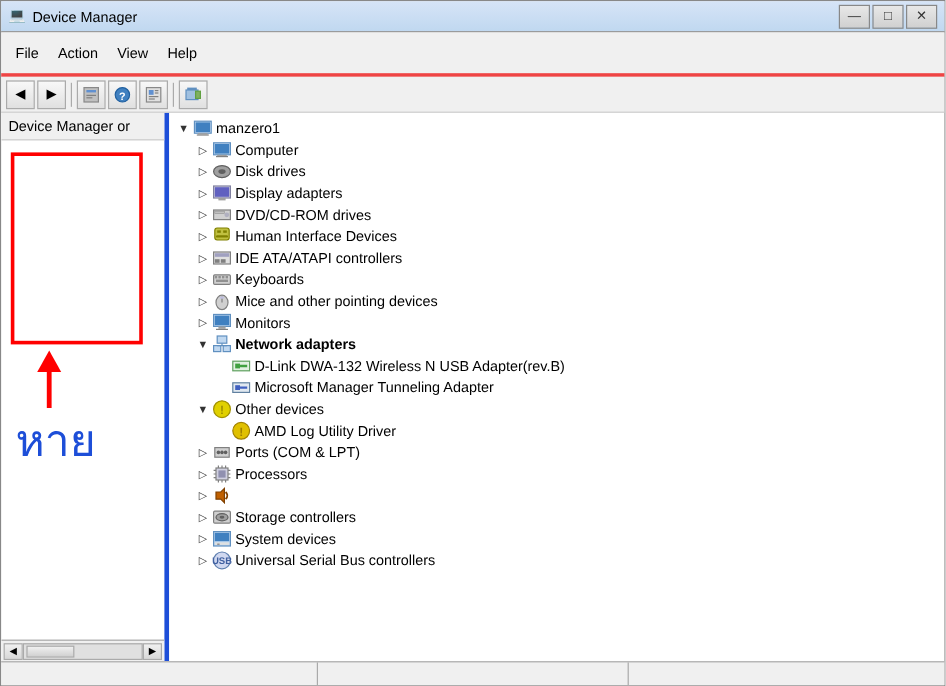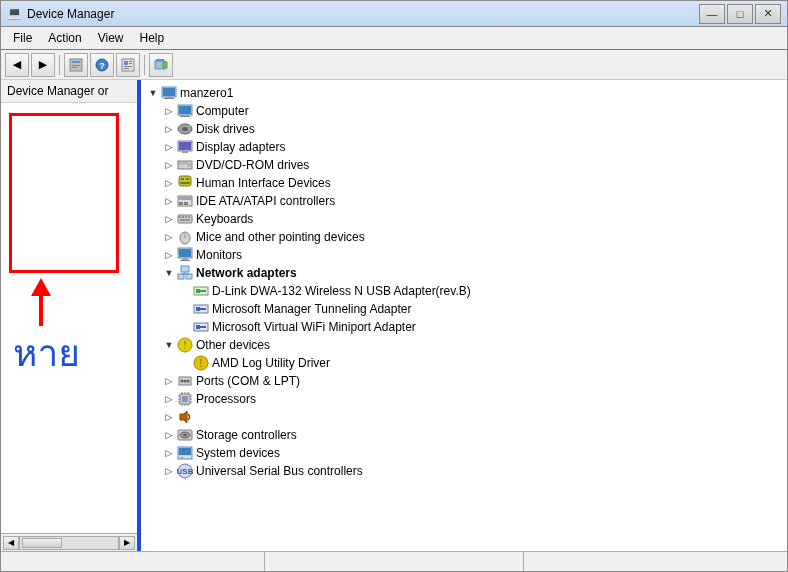--- a/index.html
+++ b/index.html
@@ -59,25 +59,25 @@
       display: flex;
       align-items: center;
       justify-content: center;
       font-size: 11px;
       color: #333;
     }
 
     
     .menu-bar {
       background: #f0f0f0;
-      height: 23px;
+      height: 37px;
       display: flex;
       align-items: center;
       padding: 0 4px;
-      border-bottom: 1px solid #ef4444;
+      border-bottom: 3px solid #ef4444;
       flex-shrink: 0;
     }
 
     .menu-item {
       padding: 2px 8px;
       cursor: pointer;
       font-size: 12px;
     }
 
     
@@ -537,31 +537,20 @@
         <span class="tree-icon">
           <svg width="16" height="16" viewBox="0 0 16 16">
             <rect x="1" y="4" width="14" height="8" fill="#e0e8f0" stroke="#6080a0" stroke-width="1"></rect>
             <rect x="3" y="6" width="4" height="4" fill="#4060c0"></rect>
             <line x1="7" y1="8" x2="13" y2="8" stroke="#4060c0" stroke-width="2"></line>
           </svg>
         </span>
         <span class="tree-label">Microsoft Manager Tunneling Adapter</span>
       </div>
 
-      <div class="tree-item" style="padding-left: 36px;">
-        <span class="tree-expand" style="width:16px;display:inline-block;"></span>
-        <span class="tree-icon">
-          <svg width="16" height="16" viewBox="0 0 16 16">
-            <rect x="1" y="4" width="14" height="8" fill="#e0e8f0" stroke="#6080a0" stroke-width="1"></rect>
-            <rect x="3" y="6" width="4" height="4" fill="#4060c0"></rect>
-            <line x1="7" y1="8" x2="13" y2="8" stroke="#4060c0" stroke-width="2"></line>
-          </svg>
-        </span>
-        <span class="tree-label">Microsoft Virtual WiFi Miniport Adapter</span>
-      </div>
 
 
       <div class="tree-item" style="padding-left: 20px;">
         <span class="tree-expand">▼</span>
         <span class="tree-icon">
           <svg width="16" height="16" viewBox="0 0 16 16">
             <circle cx="8" cy="8" r="7" fill="#e0d000" stroke="#a09000" stroke-width="1"></circle>
             <text x="8" y="12" text-anchor="middle" font-size="10" font-weight="bold" fill="#a09000">!</text>
           </svg>
         </span>

